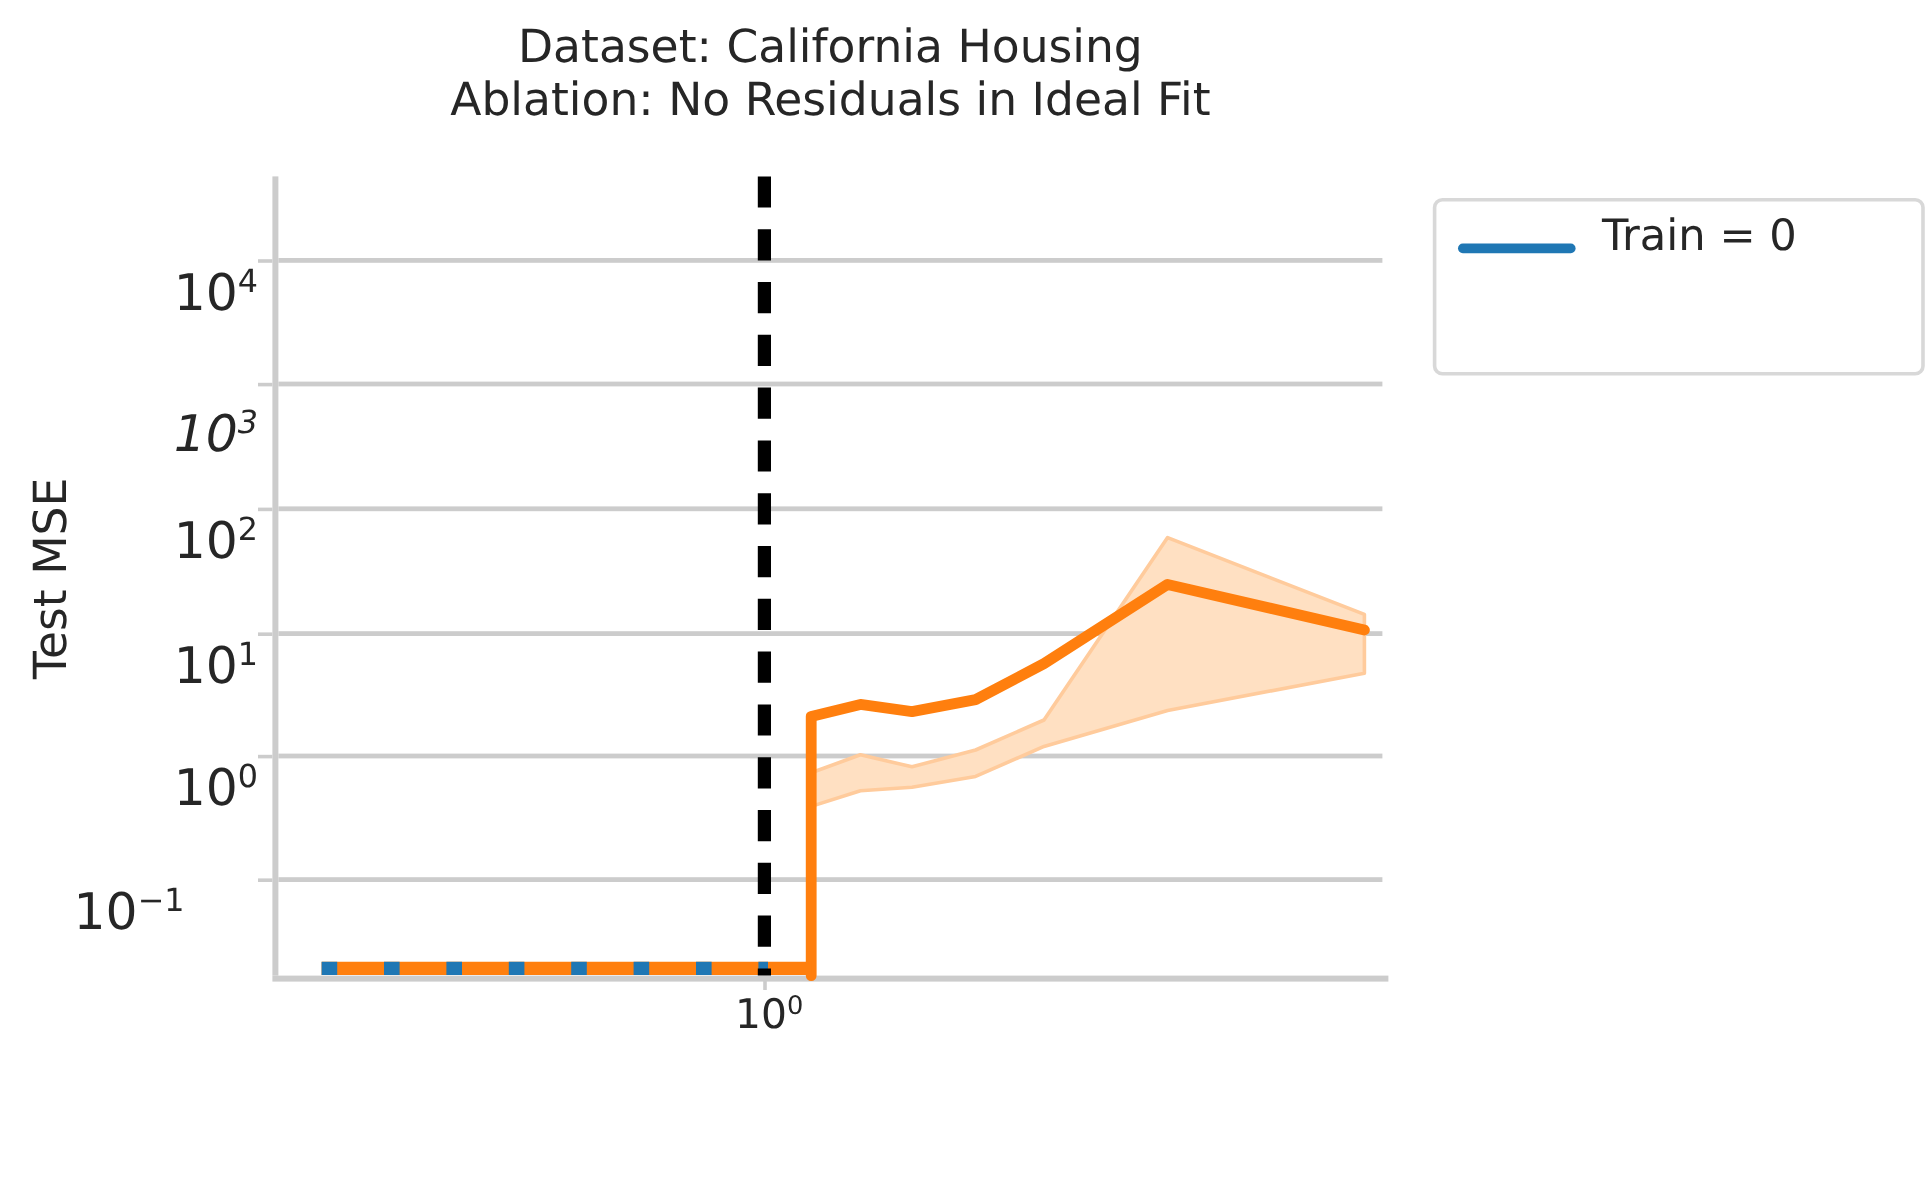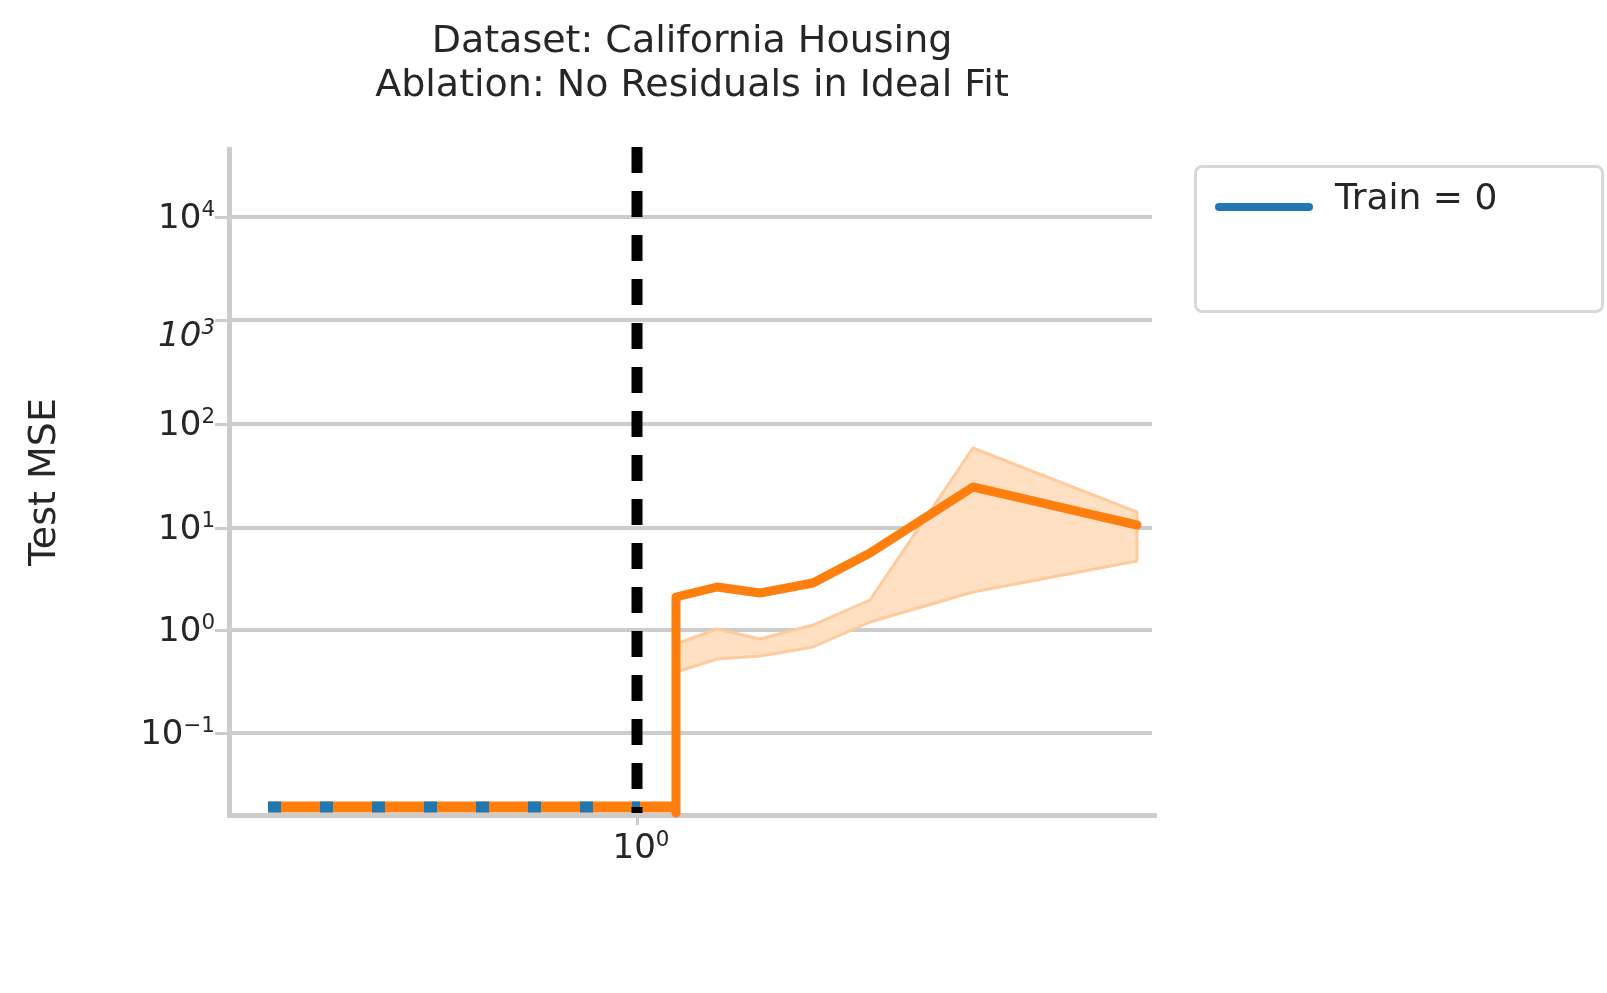--- a/index.html
+++ b/index.html
@@ -59,24 +59,25 @@
     position: absolute;
     left: 0;
     width: 920px;
     height: 4px;
     background: #cccccc;
   }
   .ytick-label {
     position: absolute;
     text-align: right;
     color: #262626;
-    font-size: 34px;
+    font-size: 42px;
     white-space: nowrap;
     width: 200px;
     left: 8px;
+    margin-top: 23px;
   }
   .ytick-label sup {
     font-size: 0.63em;
     vertical-align: super;
     line-height: 0;
   }
   
   .ytickmark {
     position: absolute;
     left: 215px;
@@ -186,21 +187,21 @@
     <span>Dataset: California Housing</span>
     <span class="line2">Ablation: No Residuals in Ideal Fit</span>
   </div>
 
   <div>
     <div class="ytick-label" style="left:0px; top:196px; width:215px;">10<sup>4</sup></div>
     <div class="ytick-label" style="left:0px; top:314px; width:215px;font-style:italic;">10<sup>3</sup></div>
     <div class="ytick-label" style="left:0px; top:403px; width:215px;">10<sup>2</sup></div>
     <div class="ytick-label" style="left:0px; top:507px; width:215px;">10<sup>1</sup></div>
     <div class="ytick-label" style="left:0px; top:609px; width:215px;">10<sup>0</sup></div>
-    <div class="ytick-label" style="left:0px; top:712px; width:215px;">10<sup>−1</sup></div>
+    <div class="ytick-label" style="left:0px; top:712px; width:215px;text-align:center;">10<sup>−1</sup></div>
 
     <div class="ytickmark" style="top:216px;"></div>
     <div class="ytickmark" style="top:319px;"></div>
     <div class="ytickmark" style="top:423px;"></div>
     <div class="ytickmark" style="top:527px;"></div>
     <div class="ytickmark" style="top:629px;"></div>
     <div class="ytickmark" style="top:732px;"></div>
   </div>
 
   <div class="xtickmark" style="left:636px; top:813px;"></div>

